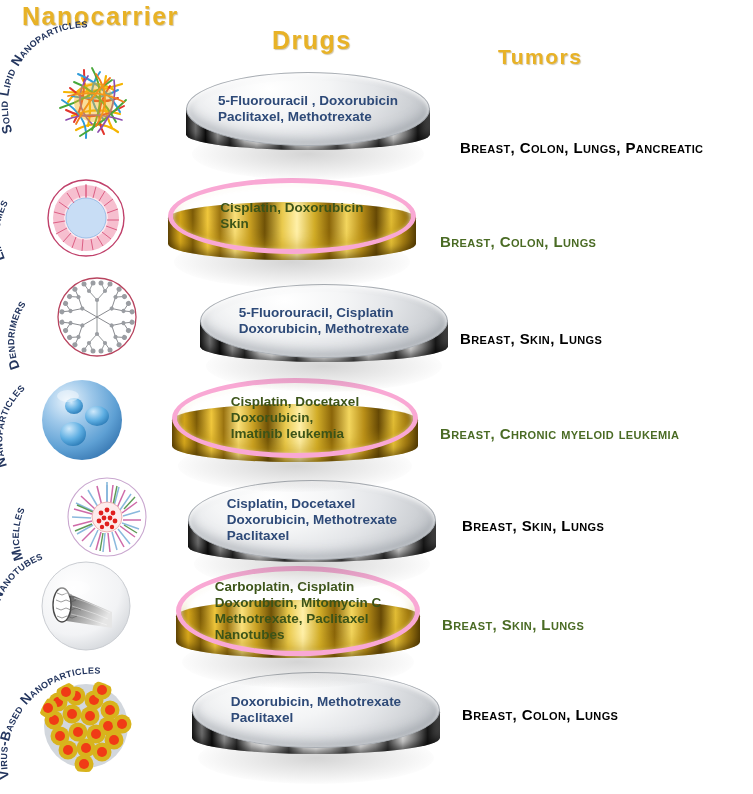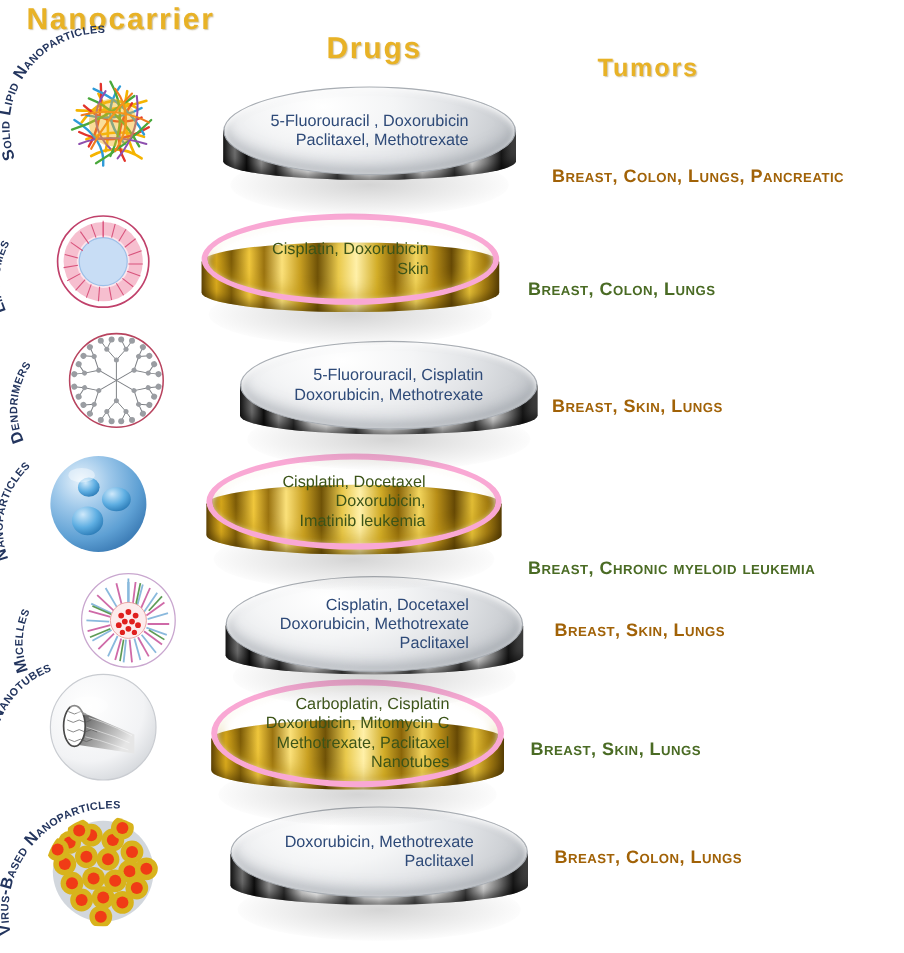--- a/index.html
+++ b/index.html
@@ -74,23 +74,23 @@
     top: 0;
     width: 100%;
     border-radius: 50%;
     display: flex;
     align-items: center;
     justify-content: center;
     box-sizing: border-box;
   }
   .disc-text {
     position: relative;
-    text-align: right;
+    text-align: left;
     font-size: 13.5px;
-    font-weight: normal;
+    font-weight: bold;
     line-height: 1.18;
     z-index: 4;
     white-space: nowrap;
   }
 
   
   .silver .disc-rim {
     background: linear-gradient(90deg,
       #1b1b1b 0%, #6d6d6d 4%, #0d0d0d 8%, #8f8f8f 13%, #2a2a2a 18%,
       #c9c9c9 24%, #f2f2f2 29%, #a8a8a8 34%, #4a4a4a 39%, #d8d8d8 45%,
@@ -134,21 +134,21 @@
 
   
   .tumor {
     position: absolute;
     font-size: 15px;
     font-weight: bold;
     font-variant: small-caps;
     letter-spacing: 0.4px;
     white-space: nowrap;
   }
-  .tumor.navy  { color: #a16207; }
+  .tumor.navy  { color: #000000; }
   .tumor.green { color: #4a6b24; }
 </style>
 </head>
 <body>
 
 <div id="page">
 
   <div class="col-header" id="hdr-nanocarrier">Nanocarrier</div>
   <div class="col-header" id="hdr-drugs">Drugs</div>
   <div class="col-header" id="hdr-tumors">Tumors</div>
@@ -577,18 +577,18 @@
       <div class="disc-text">
         <div>Doxorubicin, Methotrexate</div>
         <div>Paclitaxel</div>
       </div>
     </div>
   </div>
 
   <div class="tumor navy" style="left:460px; top:139px;">Breast, Colon, Lungs, Pancreatic</div>
   <div class="tumor green" style="left:440px; top:233px;">Breast, Colon, Lungs</div>
   <div class="tumor navy" style="left:460px; top:330px;">Breast, Skin, Lungs</div>
-  <div class="tumor green" style="left:440px; top:425px;margin-top:40px;">Breast, Chronic myeloid leukemia</div>
+  <div class="tumor green" style="left:440px; top:425px;">Breast, Chronic myeloid leukemia</div>
   <div class="tumor navy" style="left:462px; top:517px;">Breast, Skin, Lungs</div>
   <div class="tumor green" style="left:442px; top:616px;">Breast, Skin, Lungs</div>
   <div class="tumor navy" style="left:462px; top:706px;">Breast, Colon, Lungs</div>
 
 </div>
 
 </body></html>

